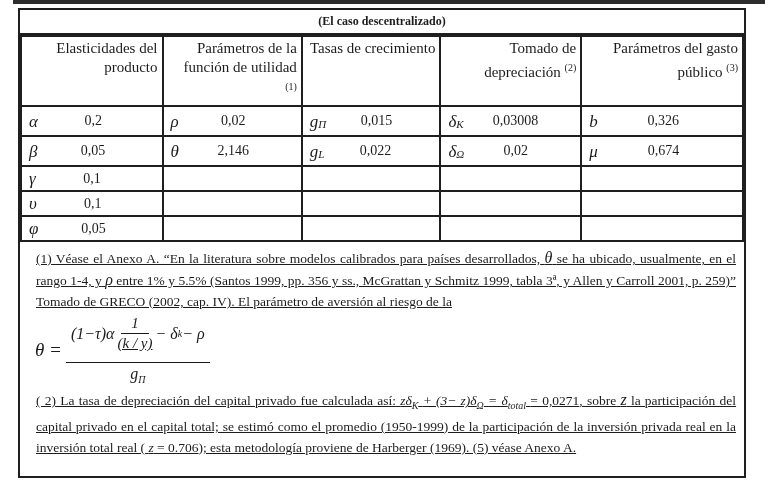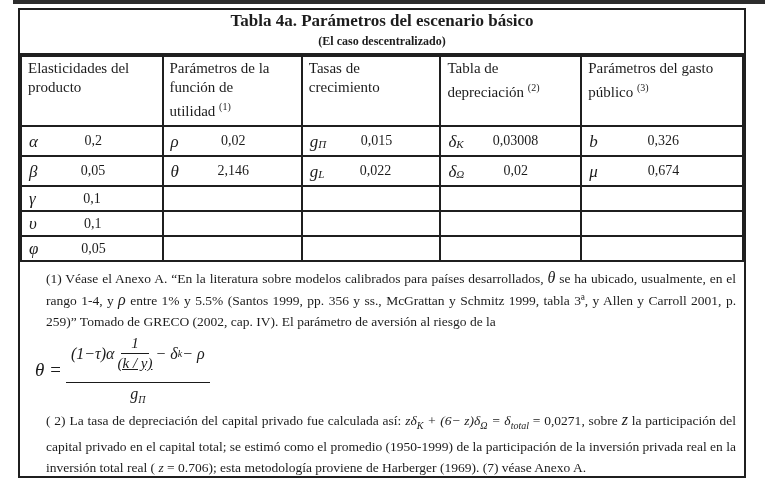--- a/index.html
+++ b/index.html
@@ -36,45 +36,46 @@
     border-collapse:collapse;
     table-layout:fixed;
   }
   table.params th, table.params td {
     border:2px solid #1f1f1f;
   }
   table.params th {
     font-weight:normal;
     font-size:15px;
     line-height:19px;
-    text-align:left;
+    text-align:right;
     vertical-align:top;
-    padding:2px 22px 0 6px;
+    padding:2px 4px 0 6px;
     height:66px;
   }
   table.params th sup { font-size:10px; }
   table.params td { padding:0; }
   tr.row-big td  { height:28px; }
   tr.row-small td { height:23px; }
   .cell { display:flex; align-items:center; height:100%; }
   .sym {
     font-style:italic;
     font-size:17px;
     padding-left:7px;
     line-height:1;
     white-space:nowrap;
   }
   .cell sub { font-size:11px; font-style:italic; vertical-align:sub; line-height:1; transform:translateY(3px); }
   .val { flex:1; text-align:center; font-size:14px; padding-right:13px; }
 
   .footnotes {
-    padding:5px 8px 0 26px;
+    padding:5px 8px 0 16px;
     font-size:13.5px;
     line-height:21px;
     text-align:justify;
+    text-decoration:underline;
   }
   .fn-sym { font-style:italic; font-size:16px; }
   .inline-f { font-style:italic; white-space:nowrap; }
   .inline-f sub, .fn2 sub { font-style:italic; font-size:10px; }
   .upright { font-style:normal; }
 
   .formula-line {
     display:flex;
     align-items:center;
     padding:3px 6px 3px 8px;
@@ -103,38 +104,37 @@
   .ifrac .id { padding-top:1px; line-height:17px; white-space:nowrap;text-decoration:underline; }
 </style>
 </head>
 <body>
 
 <div class="scan-bar"></div>
 
 <div class="frame">
 
   <div class="title-block">
-    <div class="title-line1">Tabla 4a. Parámetros del escenario básico</div>
     <div class="title-line2">(El caso descentralizado)</div>
   </div>
 
   <table class="params">
     <colgroup>
       <col style="width:19.6%">
         <col style="width:19.3%">
         <col style="width:19.2%">
         <col style="width:19.5%">
         <col style="width:22.4%">
     </colgroup>
     <tbody>
         <tr>
       <th><span>Elasticidades del producto</span></th>
       <th><span>Parámetros de la función de utilidad</span> <sup>(1)</sup></th>
       <th><span>Tasas de crecimiento</span></th>
-      <th><span>Tabla de depreciación</span> <sup>(2)</sup></th>
+      <th><span>Tomado de depreciación</span> <sup>(2)</sup></th>
       <th><span>Parámetros del gasto público</span> <sup>(3)</sup></th>
     </tr>
     <tr class="row-big">
       <td>
             <div class="cell">
               <span class="sym">α</span>
               <sub></sub>
               <span class="val">0,2</span>
             </div>
           </td>
@@ -272,19 +272,19 @@
         </span>
         <span class="den">
           <span>g</span><sub>Π</sub>
         </span>
       </span>
     </span>
   </div>
 
   <div class="footnotes fn2" style="padding-top:1px;">
     <span>( 2) La tasa de depreciación del capital privado fue calculada así:</span>
-    <span class="inline-f"><span>zδ</span><sub>K</sub> <span>+ (6− z)δ</span><sub>Ω</sub> <span>= δ</span><sub>total</sub> <span class="upright">= 0,0271</span></span><span>, sobre</span>
+    <span class="inline-f"><span>zδ</span><sub>K</sub> <span>+ (3− z)δ</span><sub>Ω</sub> <span>= δ</span><sub>total</sub> <span class="upright">= 0,0271</span></span><span>, sobre</span>
     <span class="fn-sym">z</span>
     <span>la participación del capital privado en el capital total; se estimó como el promedio (1950-1999) de la participación de la inversión privada real en la inversión total real (</span>
-    <span class="inline-f"><span>z</span> <span class="upright">= 0.706</span></span><span>); esta metodología proviene de Harberger (1969). (7) véase Anexo A.</span>
+    <span class="inline-f"><span>z</span> <span class="upright">= 0.706</span></span><span>); esta metodología proviene de Harberger (1969). (5) véase Anexo A.</span>
   </div>
 
 </div>
 
 </body></html>

